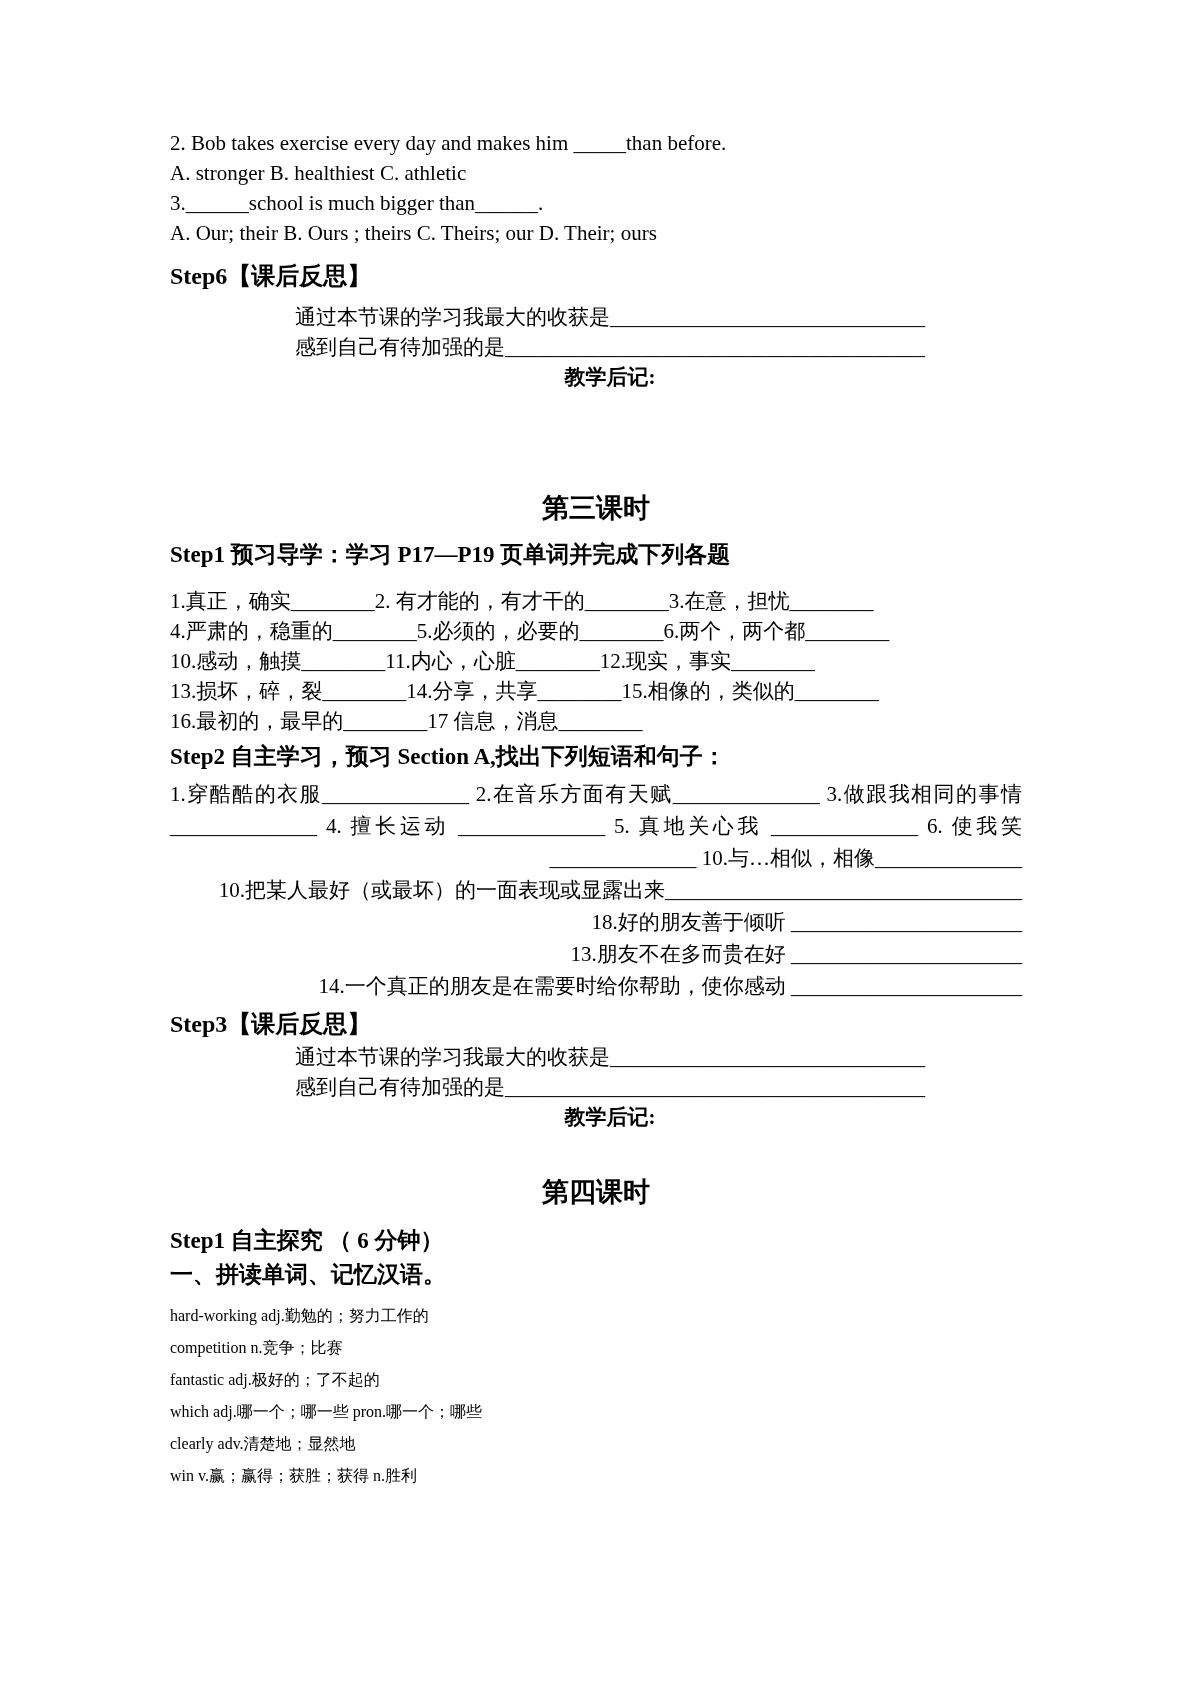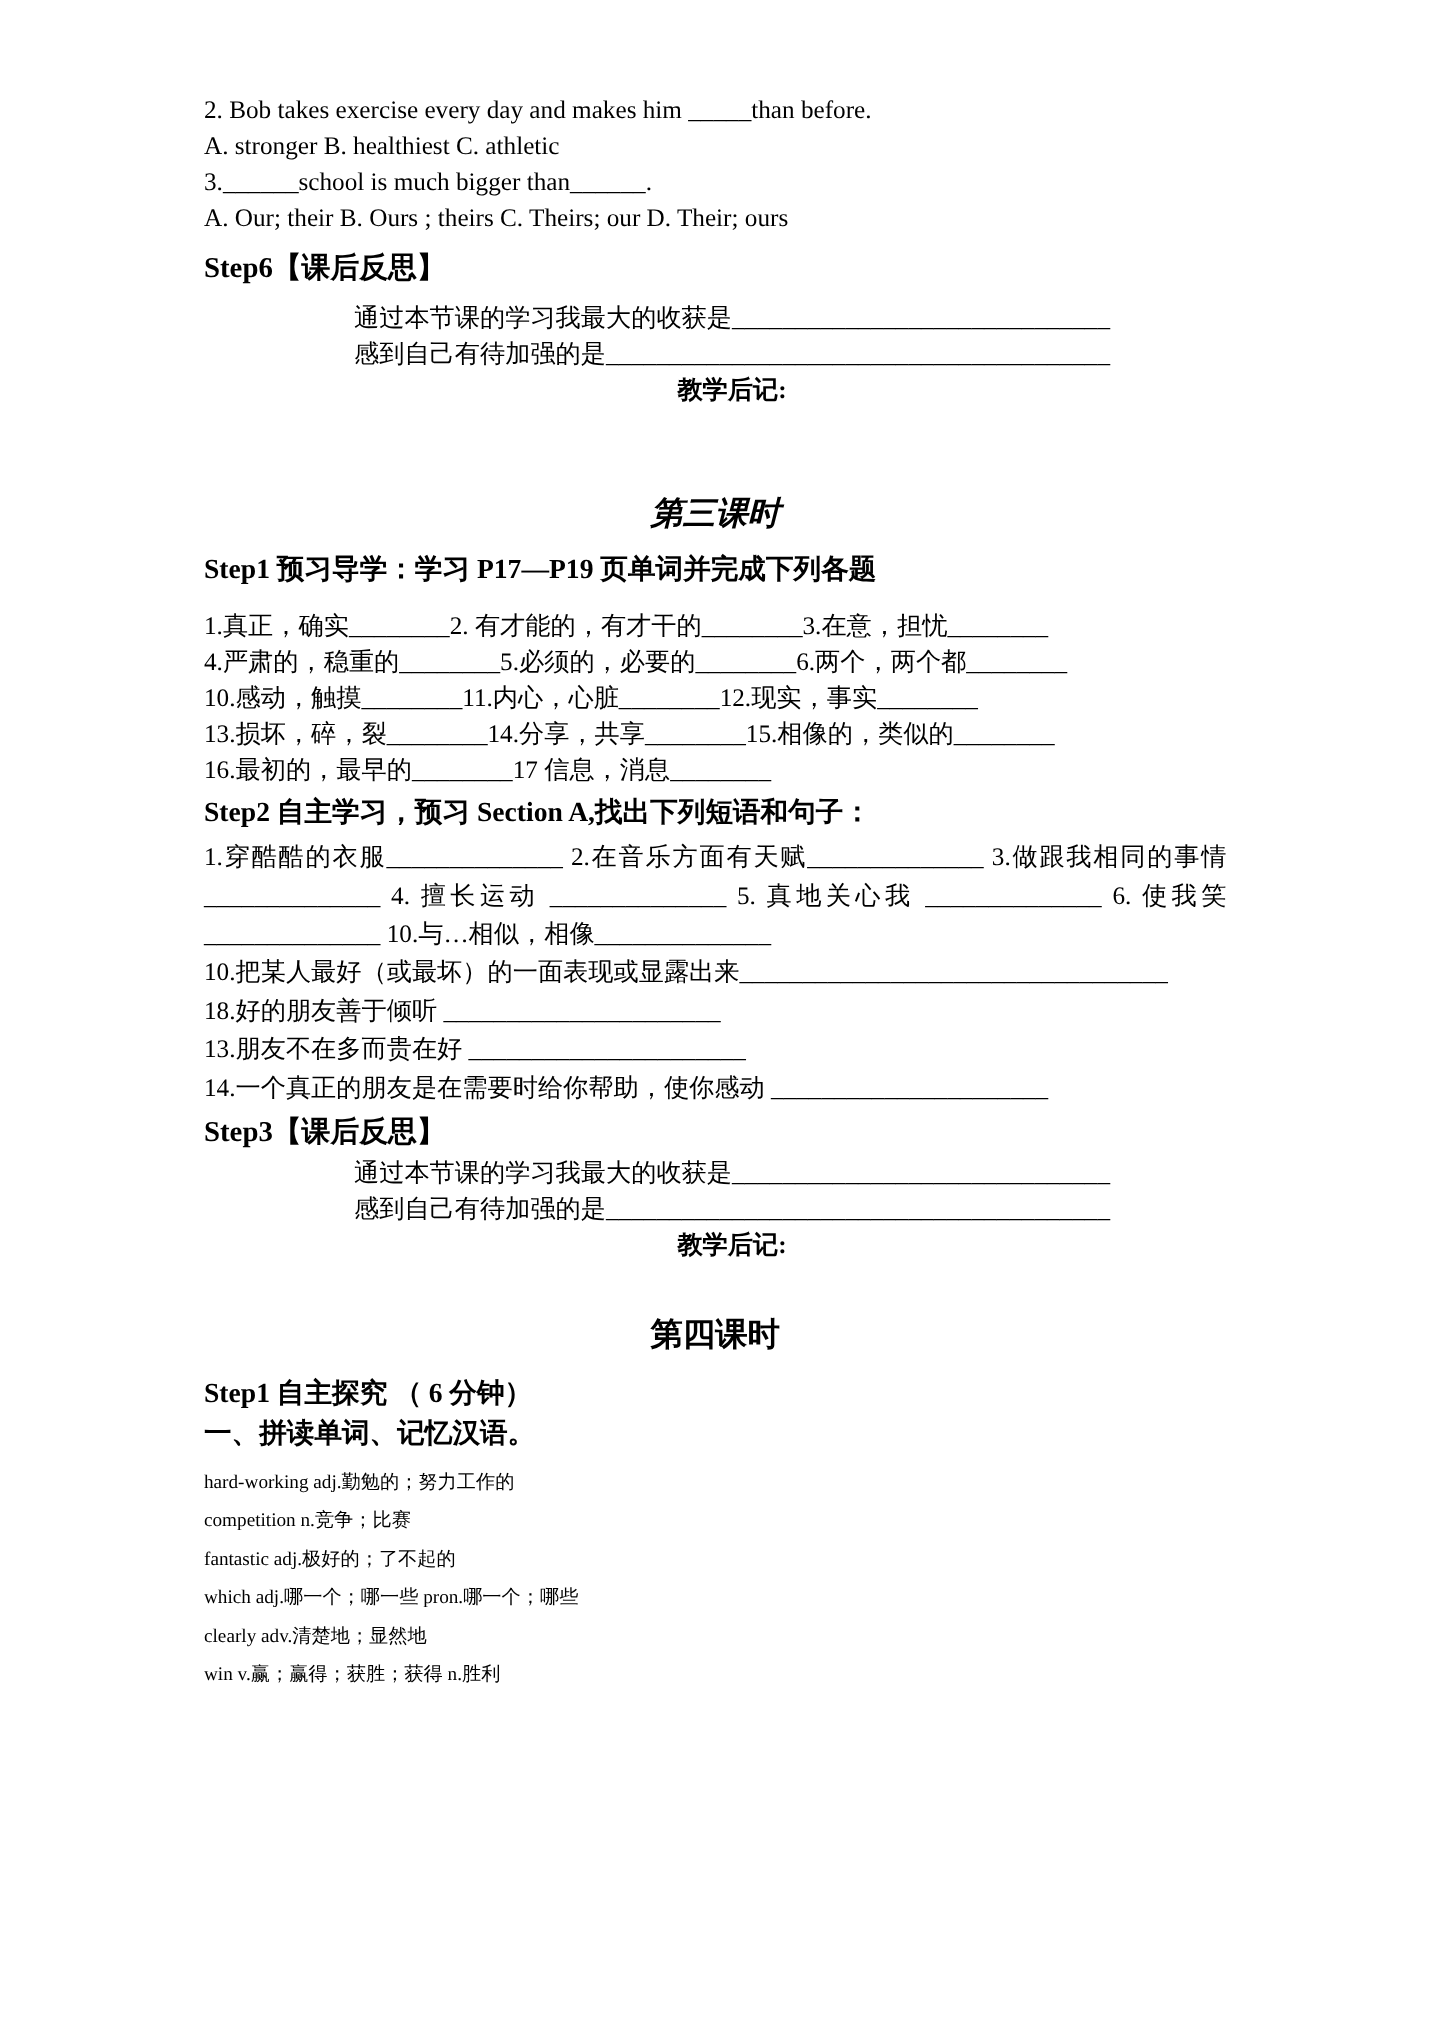--- a/index.html
+++ b/index.html
@@ -12,38 +12,39 @@
   .page {
     position: relative;
     width: 1200px;
     height: 1700px;
     background: #ffffff;
     overflow: hidden;
   }
   .content {
     position: absolute;
     left: 170px;
-    top: 0;
+    top: 16px;
     width: 852px;
-    padding-top: 76px;
+    padding-top: 112px;
   }
   .line {
     font-size: 21px;
     line-height: 30px;
     white-space: nowrap;
   }
   .vline {
     font-size: 21px;
     line-height: 30px;
     white-space: nowrap;
   }
   .pline {
     font-size: 21px;
     line-height: 32px;
     white-space: nowrap;
+    text-align: right;
   }
   .pline.just {
     white-space: normal;
     text-align: justify;
     text-align-last: justify;
   }
   .wline {
     font-size: 16px;
     line-height: 32px;
     white-space: nowrap;
@@ -64,21 +65,21 @@
     font-size: 27px;
     font-weight: 700;
     line-height: 40px;
     text-align: center;
   }
   .indent { padding-left: 28px; text-align: center; }
   .bold { font-weight: 700; }
 
   .mt-step6   { margin-top: 10px; }
   .mt-reflect { margin-top: 8px; }
-  .mt-title3  { margin-top: 68px; font-style: italic; }
+  .mt-title3  { margin-top: 96px; }
   .mt-sub1    { margin-top: 10px; }
   .mt-vocab   { margin-top: 14px; }
   .mt-sub2    { margin-top: 4px; }
   .mt-phrase  { margin-top: 4px; }
   .mt-step3   { margin-top: 4px; }
   .mt-title4  { margin-top: 40px; }
   .mt-sub4    { margin-top: 12px; }
   .mt-words   { margin-top: 8px; }
 </style>
 </head>

